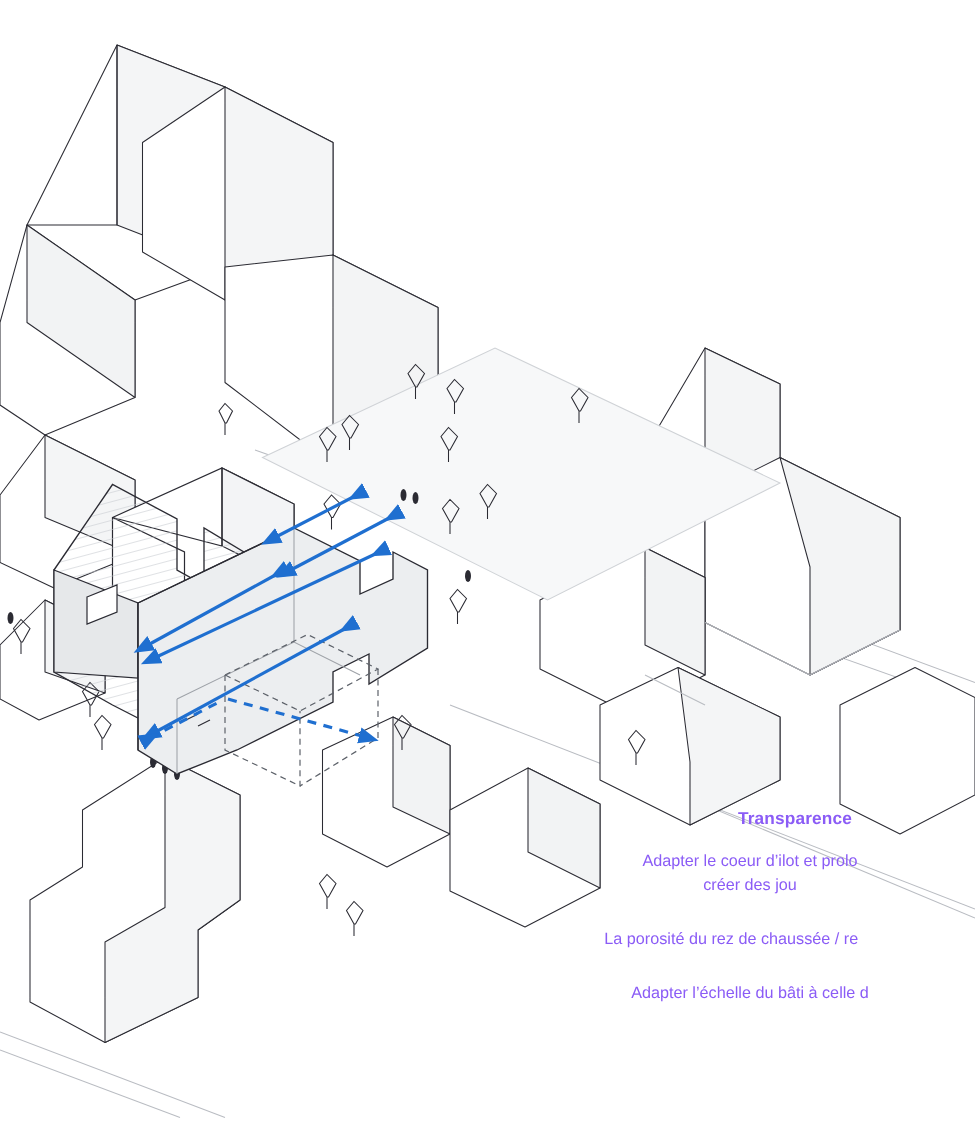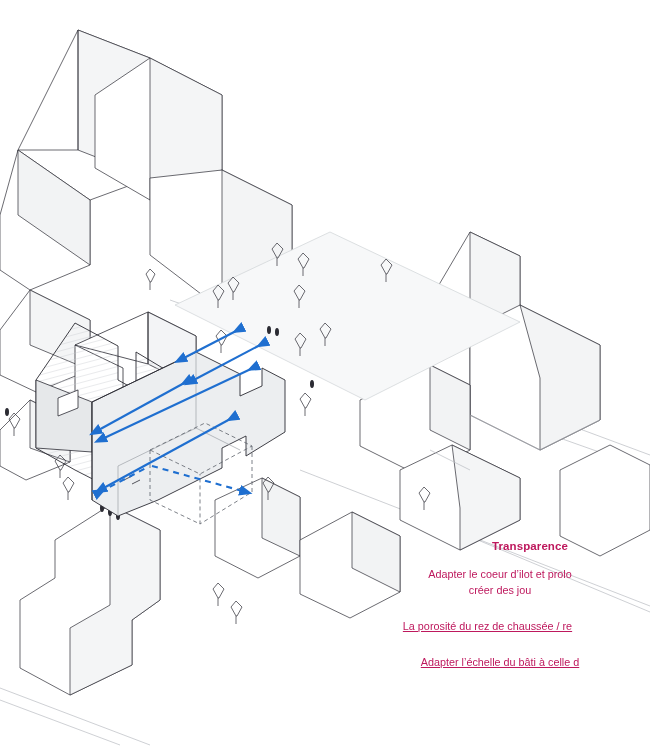--- a/index.html
+++ b/index.html
@@ -21,46 +21,44 @@
     top: 0;
     width: 650px;
     height: 750px;
   }
   .caption-block {
     position: absolute;
     right: 0px;
     top: 540px;
     width: 420px;
     text-align: center;
-    color: #be185d;
+    color: #8b5cf6;
   }
   .caption-title {
     font-size: 11.5px;
     font-weight: bold;
     letter-spacing: 0.1px;
     margin: 0 0 14px 0;
     white-space: nowrap;
     text-align: center;
     padding-left: 180px;
   }
   .caption-para {
     font-size: 10.8px;
     line-height: 16px;
     margin: 0 0 20px 0;
     white-space: pre-line;
     padding-left: 120px;
   }
   .caption-para.p2 {
     padding-left: 95px;
-    text-decoration: underline;
   }
   .caption-para.p3 {
     padding-left: 120px;
     margin-bottom: 17px;
-    text-decoration: underline;
   }
 </style>
 </head>
 <body>
 
 <div id="page">
 
   <svg id="axo" viewBox="0 0 650 750">
     <defs>
       <pattern id="hatch" patternUnits="userSpaceOnUse" width="6" height="6" patternTransform="rotate(75)">

